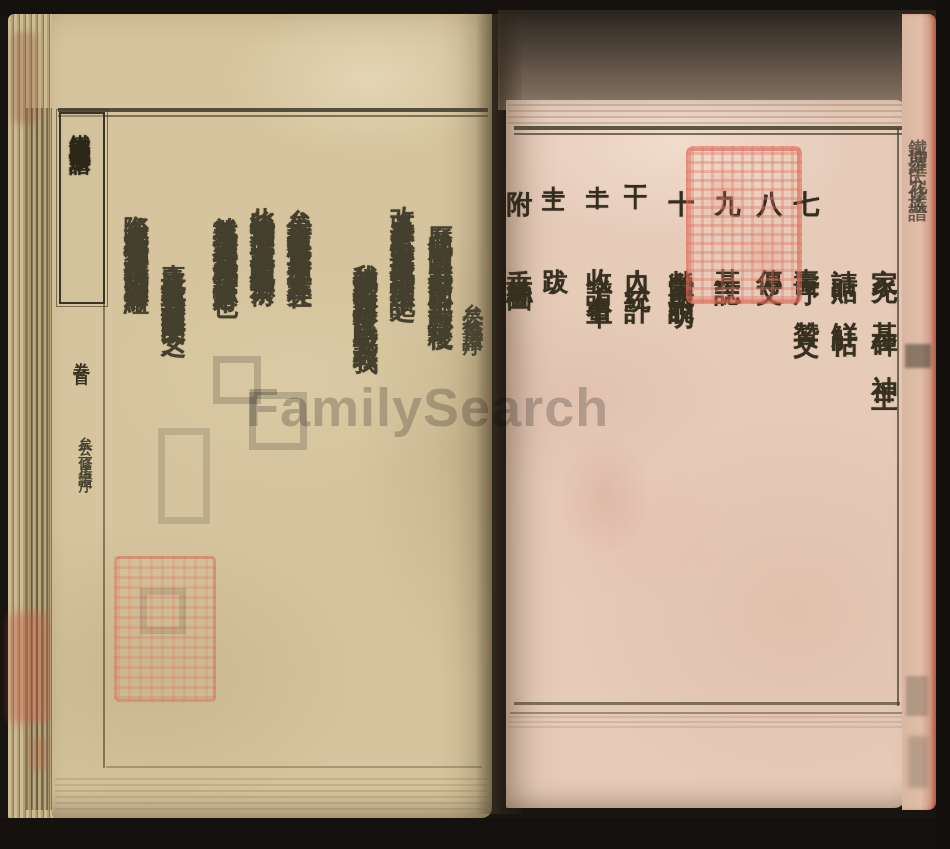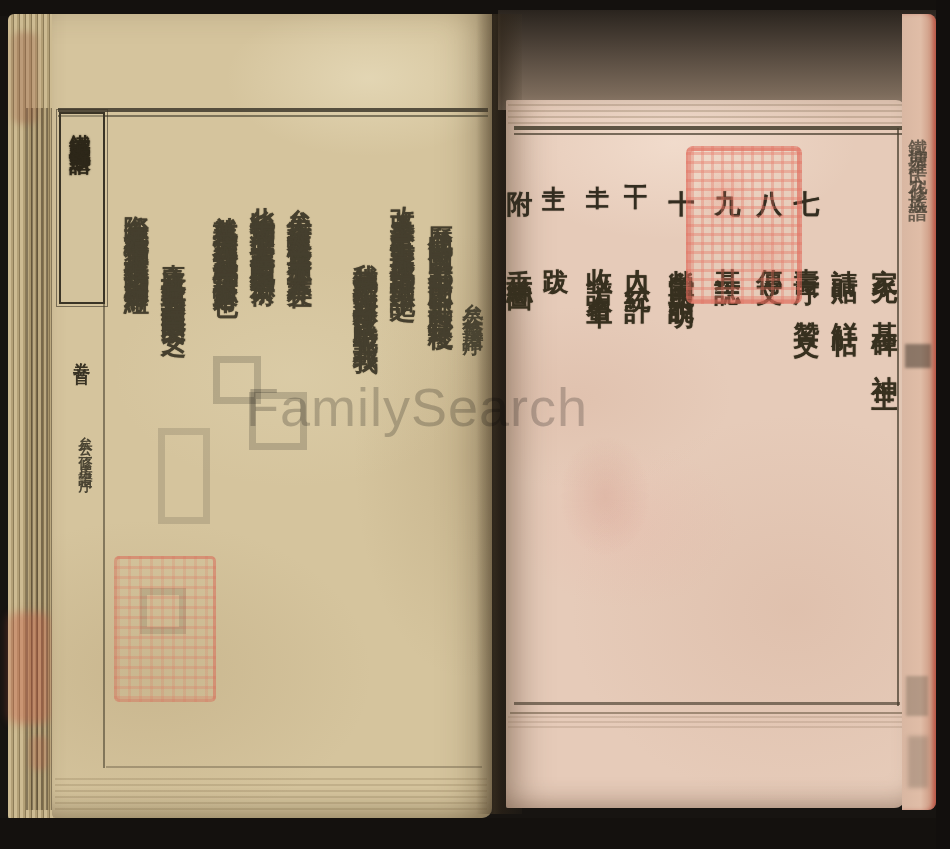--- a/index.html
+++ b/index.html
@@ -119,21 +119,21 @@
       background-blend-mode:normal;border-radius:0 8px 8px 0;
       box-shadow:inset -4px 0 4px -1px rgba(178,70,54,.55);}
   .edge-title{left:906px;top:125px;font-size:18px;letter-spacing:9px;color:rgba(74,66,54,.78);
       filter:blur(.5px);font-weight:700;transform:scaleX(1.05);}
   .edge-blot{left:905px;top:344px;width:26px;height:24px;background:rgba(58,50,40,.5);filter:blur(1.5px);}
   .edge-blot2{left:906px;top:676px;width:22px;height:40px;background:rgba(96,86,72,.35);filter:blur(1.5px);}
   .edge-blot3{left:908px;top:736px;width:20px;height:52px;background:rgba(96,86,72,.3);filter:blur(2px);}
 
   
   .familysearch-watermark{left:246px;top:376px;font-family:"Liberation Sans","DejaVu Sans",sans-serif;
-      font-size:54px;font-weight:400;color:rgba(78,78,78,.30);letter-spacing:1px;
+      font-size:54px;font-weight:700;color:rgba(78,78,78,.30);letter-spacing:1px;
       mix-blend-mode:multiply;position:absolute;}
   .wm-square{border:7px solid rgba(92,92,92,.26);mix-blend-mode:multiply;}
   .wm1{left:213px;top:356px;width:48px;height:48px;}
   .wm2{left:249px;top:392px;width:58px;height:58px;}
   .wm3{left:158px;top:428px;width:52px;height:96px;border-color:rgba(100,100,100,.2);}
   .wm4{left:140px;top:588px;width:46px;height:46px;border-color:rgba(100,100,100,.16);}
   .wm5{left:560px;top:436px;width:90px;height:120px;border:none;
       background:radial-gradient(closest-side,rgba(214,150,140,.18),transparent);}
 </style>
 </head>

